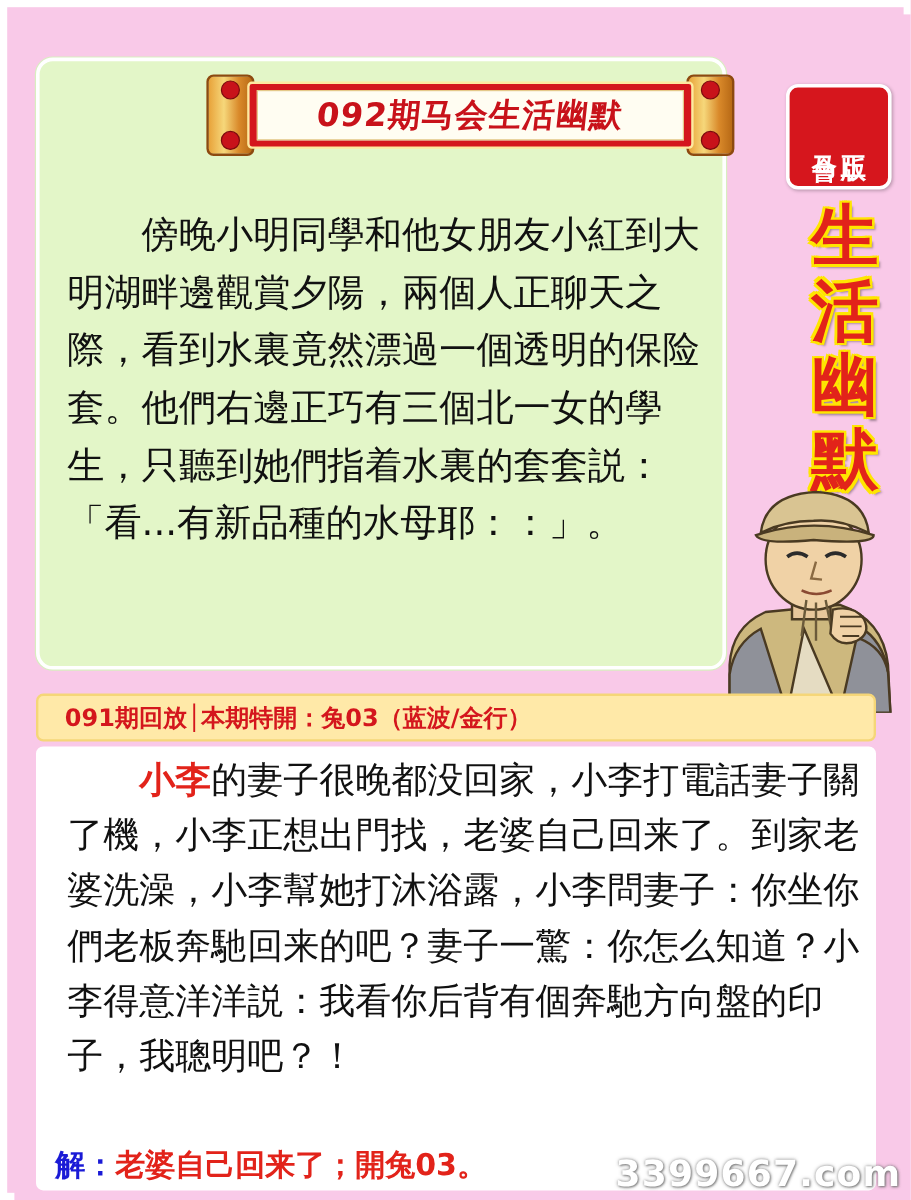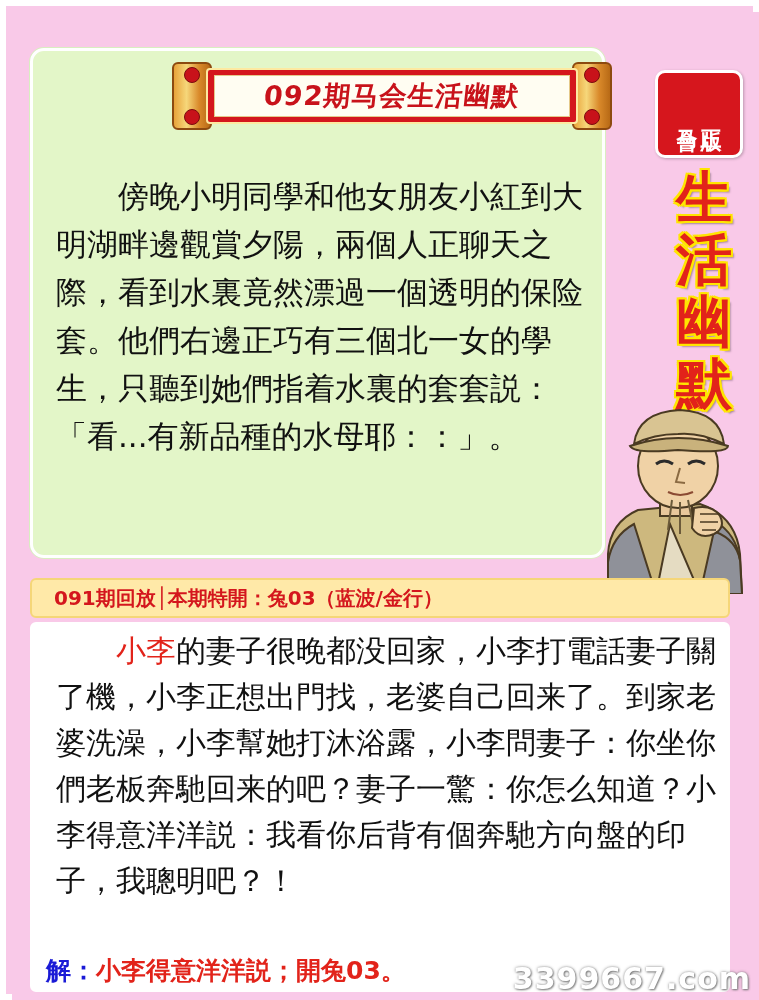--- a/index.html
+++ b/index.html
@@ -232,21 +232,21 @@
     top: 616px;
     width: 660px;
     font-family: "DejaVu Sans", sans-serif;
     font-size: 30px;
     line-height: 46px;
     color: #111111;
     text-indent: 60px;
   }
   .story2 .hl {
     color: #e2231a;
-    font-weight: normal;
+    font-weight: bold;
   }
   .answer-line {
     position: absolute;
     left: 34px;
     top: 942px;
     font-family: "DejaVu Sans", sans-serif;
     font-size: 25px;
     font-weight: bold;
     color: #1a1ad6;
     white-space: nowrap;
@@ -339,19 +339,19 @@
     <div class="yellow-bar">
       <div class="ytext">091期回放│本期特開：兔03（蓝波/金行）</div>
     </div>
 
     <div class="bottom-panel"></div>
     <div class="story2">
       <span class="hl">小李</span><span>的妻子很晚都没回家，小李打電話妻子關了機，小李正想出門找，老婆自己回来了。到家老婆洗澡，小李幫她打沐浴露，小李問妻子：你坐你們老板奔馳回来的吧？妻子一驚：你怎么知道？小李得意洋洋説：我看你后背有個奔馳方向盤的印子，我聰明吧？！</span>
     </div>
 
     <div class="answer-line">
-      <span>解：</span><span class="ans-red">小李得意洋洋説；開兔03。</span>
+      <span>解：</span><span class="ans-red">老婆自己回来了；開兔03。</span>
     </div>
 
     <div class="watermark">3399667.com</div>
 
   </div>
 </div>
 
 </body></html>

